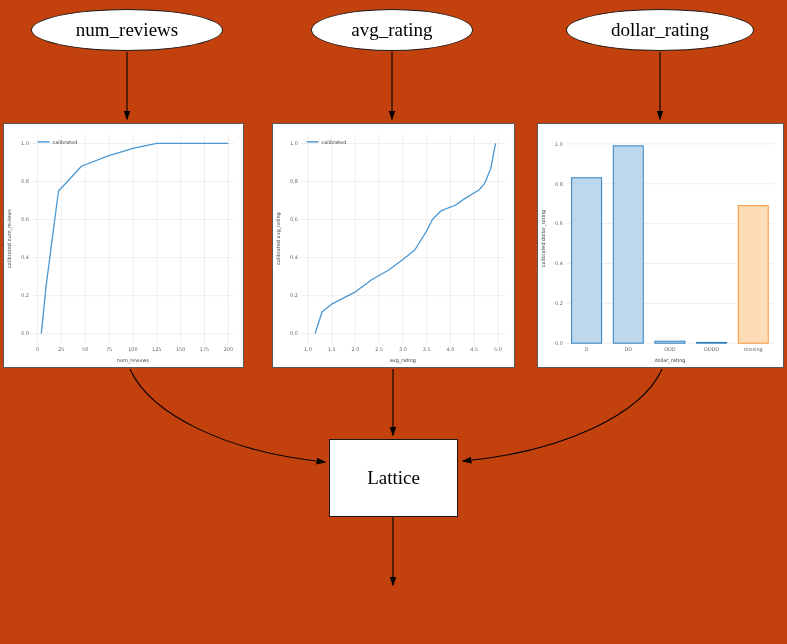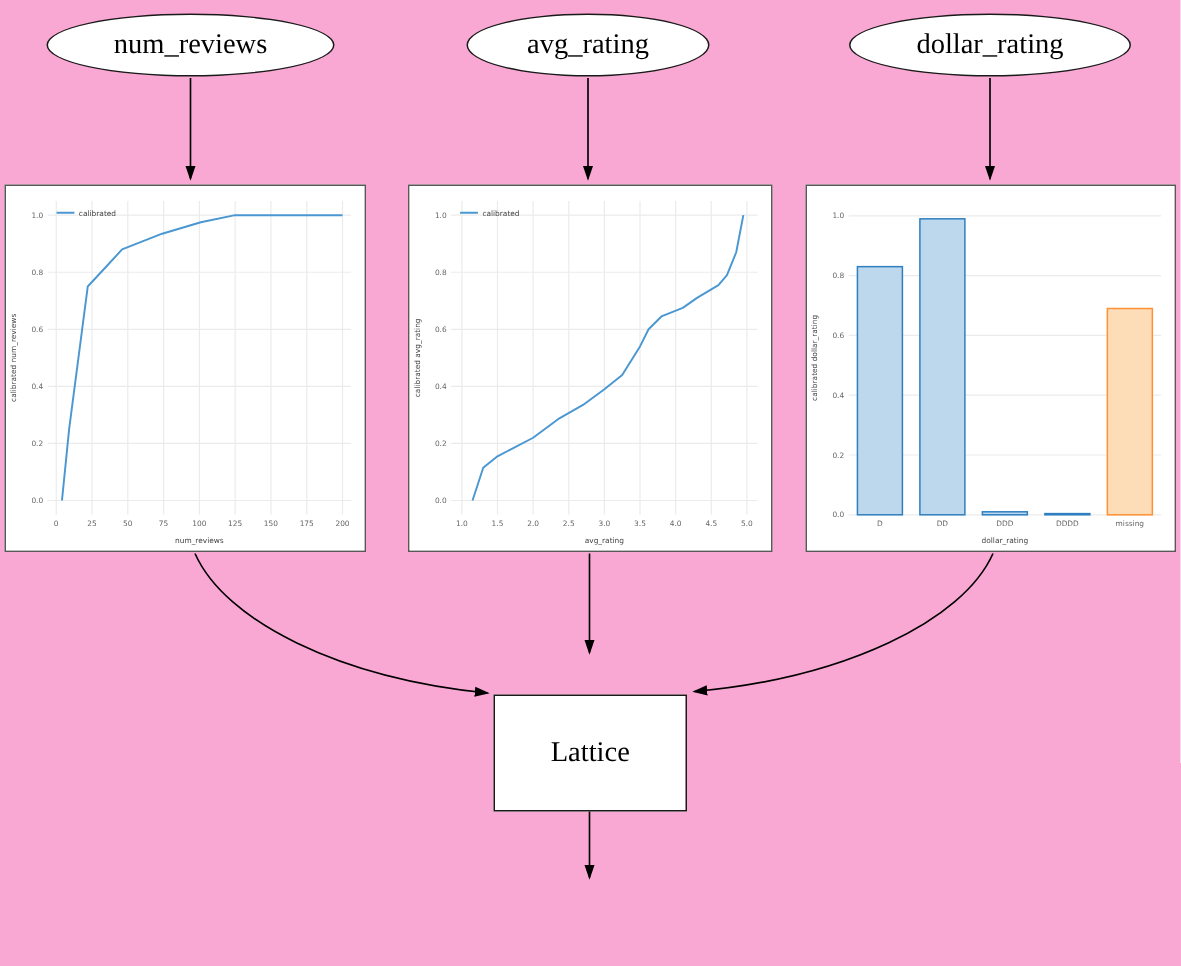--- a/index.html
+++ b/index.html
@@ -1,23 +1,23 @@
 <!DOCTYPE html>
 <html><head>
 <meta charset="utf-8">
 <style>
   html,body{margin:0;padding:0;background:#fff;}
-  .canvas{position:relative;width:787px;height:644px;background:#f9a8d4;overflow:hidden;
+  .canvas{position:relative;width:787px;height:644px;background:#c2410c;overflow:hidden;
           font-family:"Liberation Serif",serif;}
   .edges{position:absolute;left:0;top:0;width:787px;height:644px;pointer-events:none;}
   .node{position:absolute;display:flex;align-items:center;justify-content:center;
         background:#fff;border:1px solid #1a1a1a;box-sizing:border-box;
         font-size:19px;color:#000;}
   .ellipse{border-radius:50%;}
-  .box{border-radius:0;margin-top:24px;}
+  .box{border-radius:0;}
   .plot{position:absolute;background:#fff;border:1px solid #585858;box-sizing:border-box;}
   .plot svg{display:block;width:100%;height:100%;}
   svg text{font-family:"DejaVu Sans",sans-serif;}
 </style>
 </head>
 <body>
 
 <div class="canvas">
 
   <svg class="edges" viewBox="0 0 787 644">

